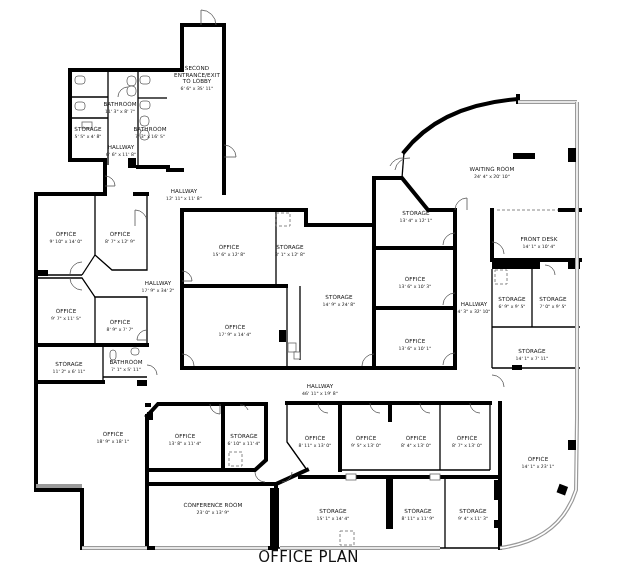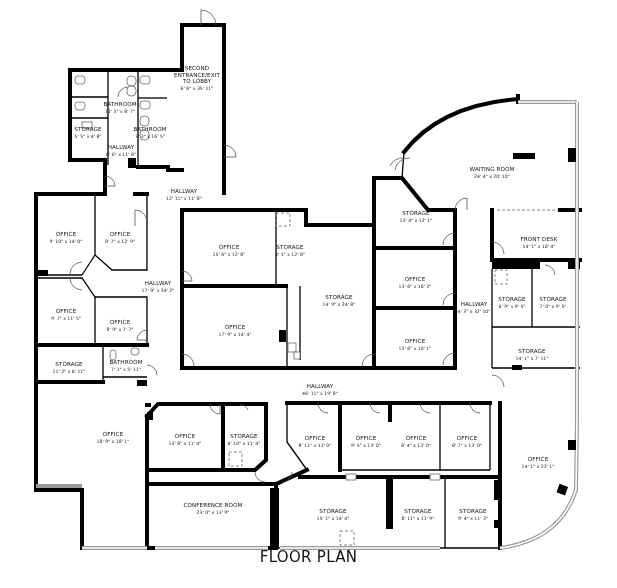--- a/index.html
+++ b/index.html
@@ -332,13 +332,13 @@
         <text class="rname" x="418" y="513">STORAGE</text>
         <text class="rdim" x="418" y="520">8' 11" x 11' 9"</text>
       </g>
       <g>
         <text class="rname" x="473" y="513">STORAGE</text>
         <text class="rdim" x="473" y="520">9' 4" x 11' 3"</text>
       </g>
     </g>
 </svg>
 
-<div id="plan-title">FLOOR PLAN</div>
+<div id="plan-title">OFFICE PLAN</div>
 
 </body></html>

